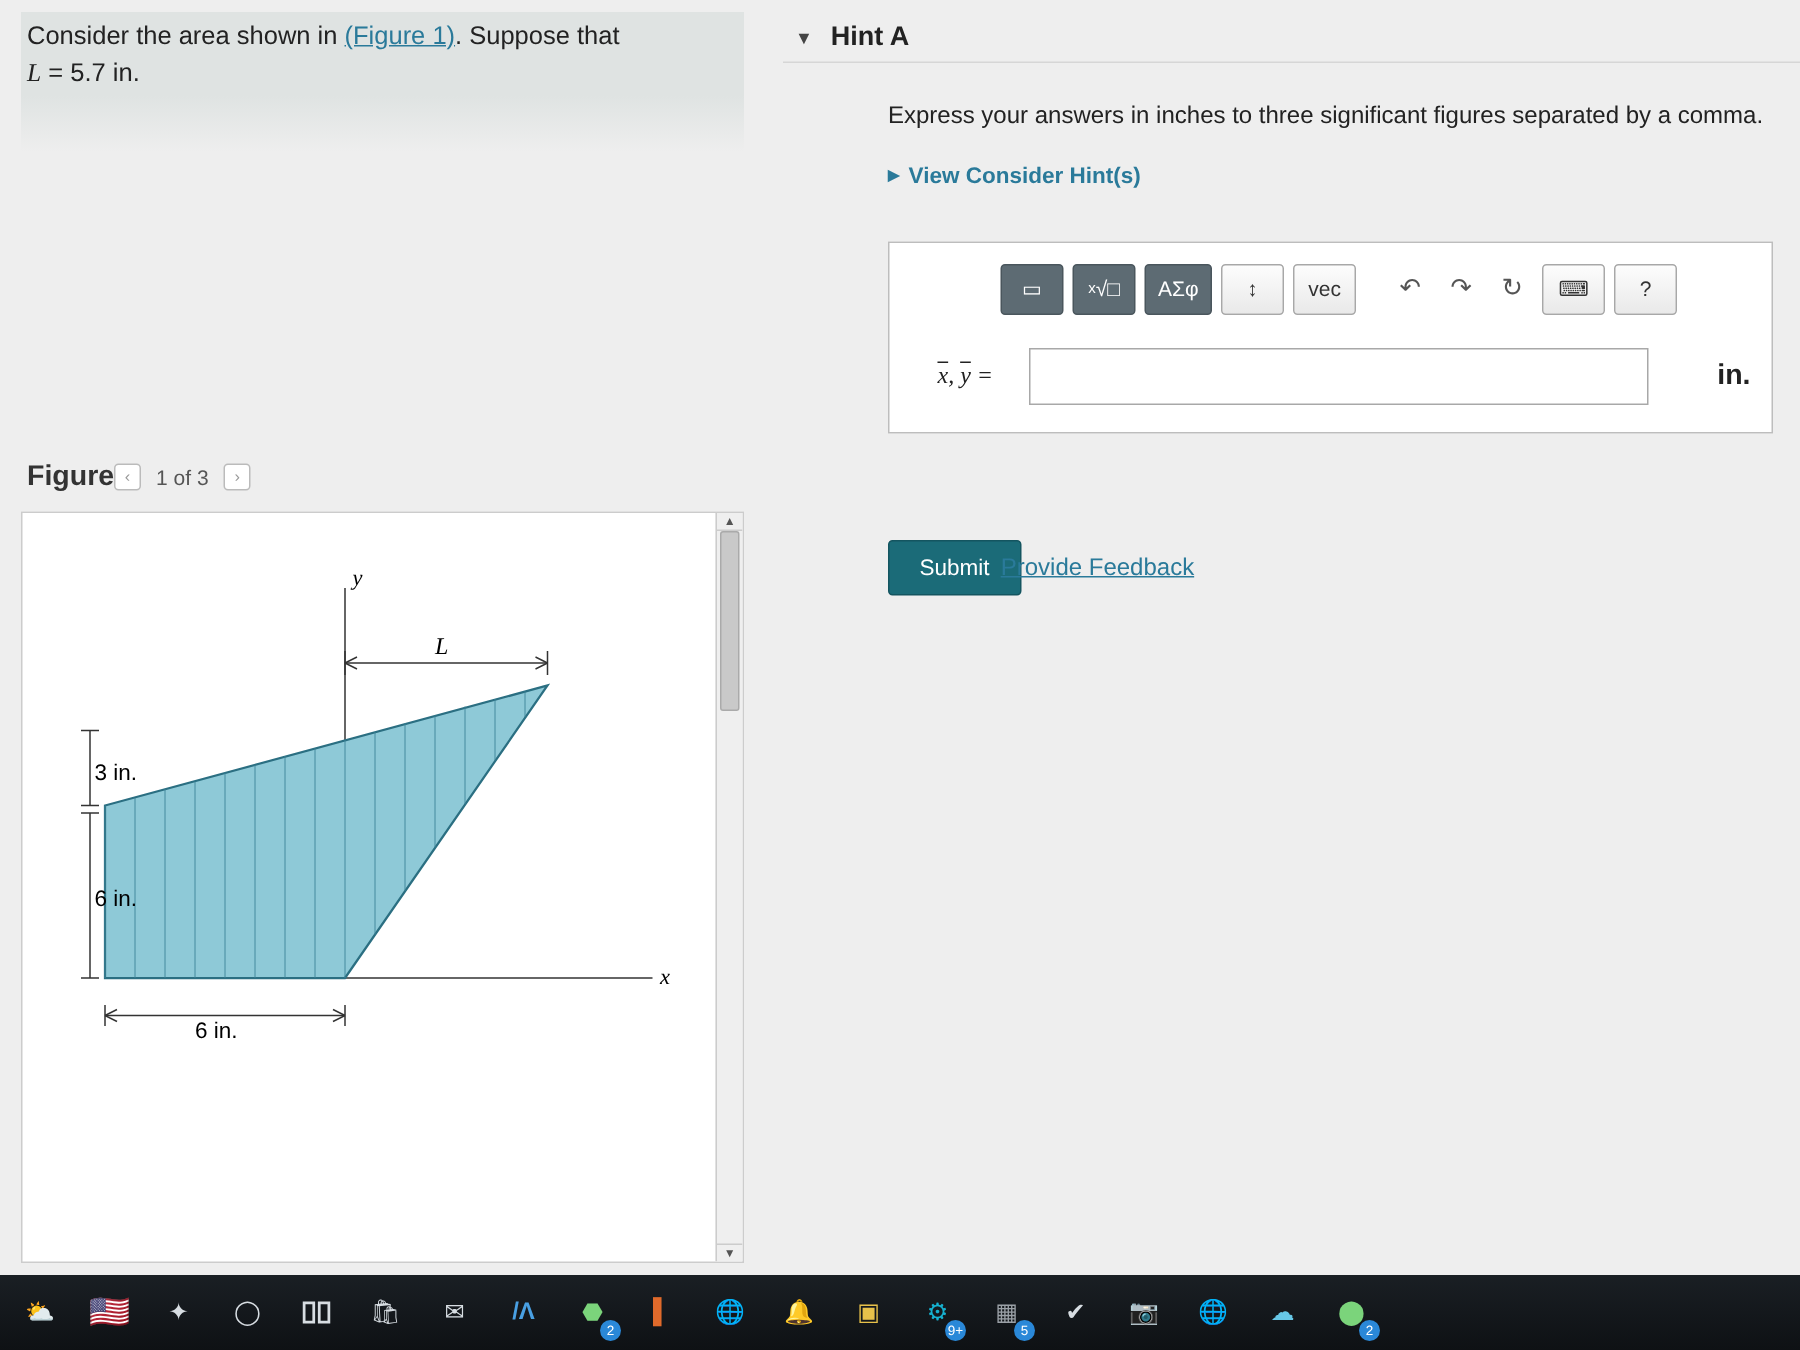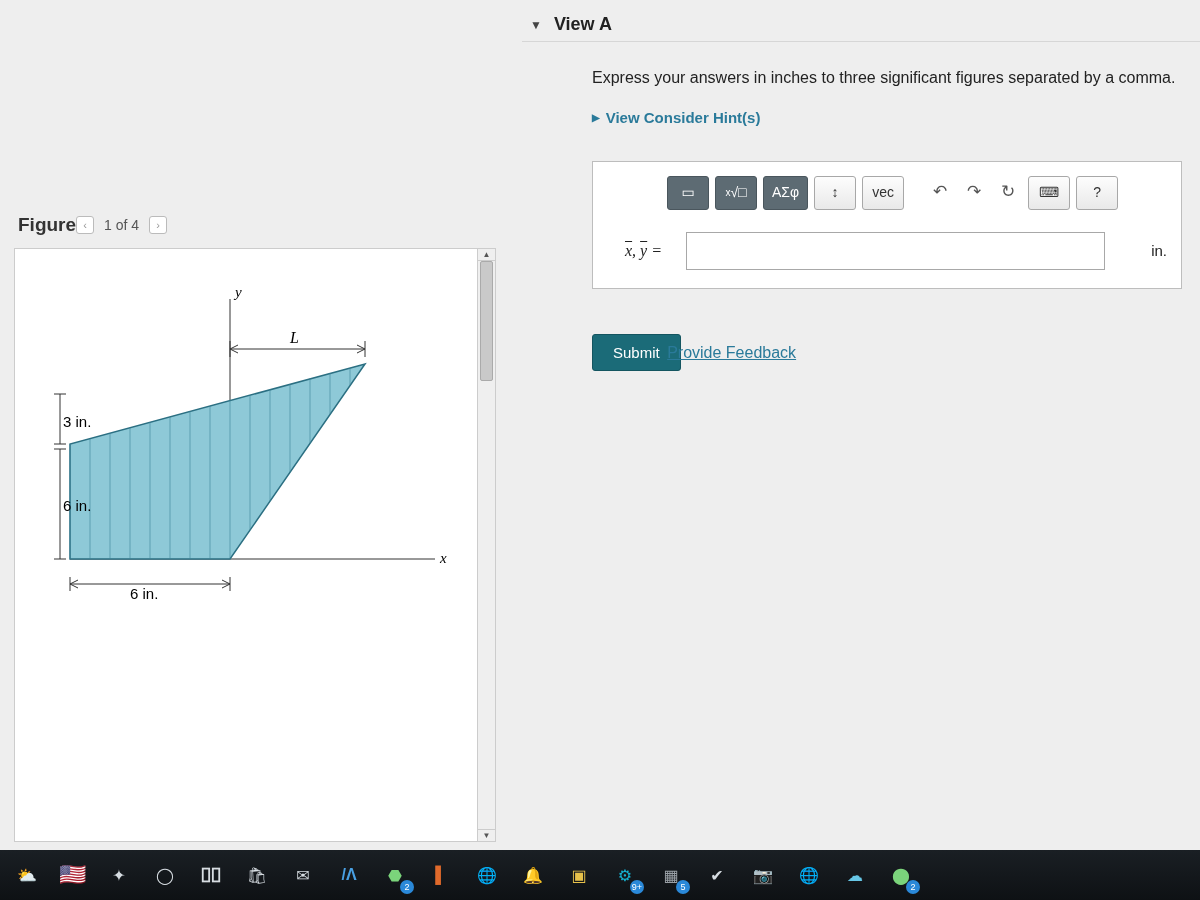--- a/index.html
+++ b/index.html
@@ -109,36 +109,36 @@
   .toolbar-gap { width: 10px; display: inline-block; }
   .toolbar .plain { border: none; background: none; min-width: 28px; font-size: 17px; color: #555; }
 
   .input-row { display: flex; align-items: center; margin-top: 22px; gap: 24px; }
   .input-row .lhs { font-family: "Times New Roman", serif; font-style: italic; font-size: 16px; width: 55px; text-align: right;}
   .answer-input {
     flex: 1; height: 38px;
     border: 1px solid #a8a8a8; background: #fff;
     padding: 4px 8px; font-size: 15px;
   }
-  .unit { font-size: 15px; margin-left: 22px; }
+  .unit { font-size: 19px; margin-left: 22px; font-weight: bold; }
 
   .submit-btn {
     margin-top: 20px;
     display: inline-block;
     background: #1b6b78;
     color: #fff;
     border: 1px solid #145560;
     padding: 9px 20px;
     font-size: 15px;
     border-radius: 3px;
     margin-left: 0;
   }
 
   .feedback-link {
-    margin-top: 50px;
+    margin-top: 76px;
     display: inline-block;
     color: #2a7a9a;
     text-decoration: underline;
     font-size: 16px;
     margin-left: -18px;
   }
 
   
   .taskbar {
     position: absolute; left: 0; right: 0; bottom: 0; height: 50px;
@@ -160,26 +160,31 @@
   .ticon svg { width: 22px; height: 22px; }
   .weather { display:flex; align-items:center; gap:4px; }
   .flag { font-size: 22px; }
 </style>
 </head>
 <body>
 
 <div class="page">
 
   <div class="left-col">
+    <div class="problem-text">
+      <span>Consider the area shown in </span>
+      <a href="#">(Figure 1)</a><span>. Suppose that</span><br>
+      <span><i>L</i> = 5.7 in.</span>
+    </div>
 
     <div class="figure-header">
       <span class="title">Figure</span>
       <span class="pager">
         <span class="chev">‹</span>
-        <span>1 of 4</span>
+        <span>1 of 3</span>
         <span class="chev">›</span>
       </span>
     </div>
 
     <div class="figure-body">
       <svg width="490" height="360" viewBox="0 0 490 360">
 
         <line x1="55" y1="310" x2="420" y2="310" stroke="#333" stroke-width="1"></line>
         <line x1="215" y1="50" x2="215" y2="310" stroke="#333" stroke-width="1"></line>
         <text x="220" y="48" font-size="15" font-style="italic" font-family="Times New Roman">y</text>
@@ -246,21 +251,21 @@
         <div class="arrow up">▲</div>
         <div class="thumb"></div>
         <div class="arrow down">▼</div>
       </div>
     </div>
   </div>
 
   <div class="right-col">
     <div class="part-header">
       <span class="caret">▼</span>
-      <span class="label">View A</span>
+      <span class="label">Hint A</span>
     </div>
 
     <div class="part-body">
       <div>Express your answers in inches to three significant figures separated by a comma.</div>
       <div class="hints-link">
         <span class="tri">▶</span>
         <span>View Consider Hint(s)</span>
       </div>
 
       <div class="answer-box">

